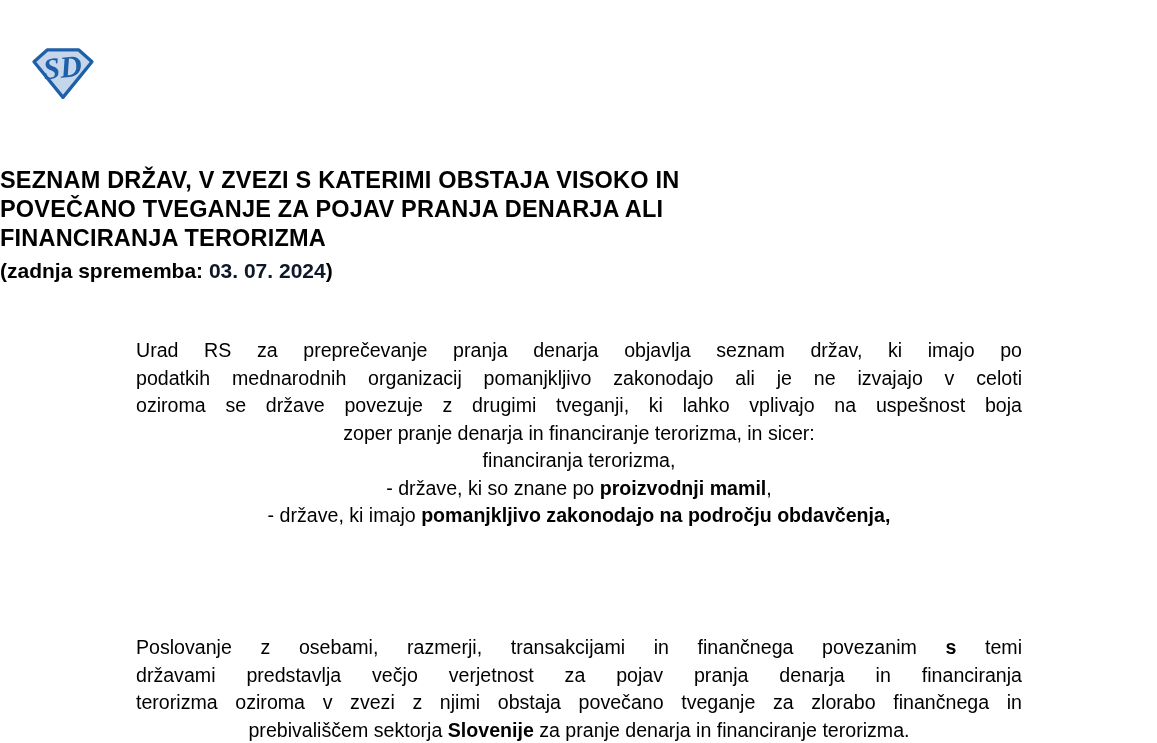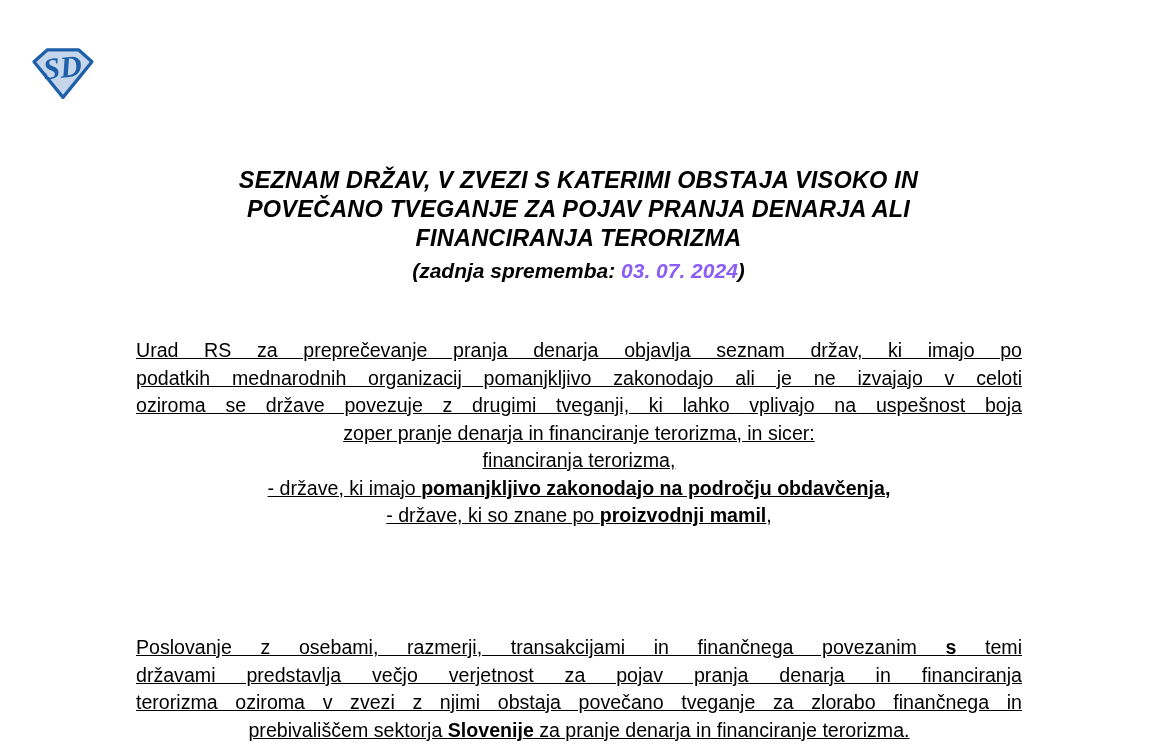--- a/index.html
+++ b/index.html
@@ -17,43 +17,40 @@
     left: 30px;
     top: 46px;
     width: 66px;
     height: 54px;
   }
   .title-block {
     position: absolute;
     top: 166px;
     left: 0;
     width: 100%;
-    text-align: center;
     font-weight: bold;
-    font-style: italic;
   }
   .title-line {
     font-size: 23.5px;
     line-height: 29px;
     letter-spacing: 0.2px;
     white-space: nowrap;
   }
   .subtitle {
     margin-top: 3px;
     font-size: 21px;
     line-height: 30px;
     white-space: nowrap;
   }
   .body-block {
     position: absolute;
     left: 136px;
     width: 886px;
     font-size: 19.6px;
     line-height: 27.5px;
-    text-decoration: underline;
   }
   #paragraph-1 { top: 337px; }
   #paragraph-2 { top: 634px; }
   .line.j { text-align: justify; text-align-last: justify; }
   .line.l { text-align: center; }
   .line span.b { font-weight: bold; }
 </style>
 </head>
 <body>
 
@@ -64,32 +61,32 @@
       <polygon points="6,24 26,6 74,6 94,24 50,78" fill="#c6d6ea" stroke="#1e5fa9" stroke-width="5" stroke-linejoin="round"></polygon>
       <text x="50" y="48" text-anchor="middle" font-family="Liberation Serif, serif" font-size="46" font-weight="bold" font-style="italic" fill="#1e5fa9" transform="rotate(-6 50 40)">SD</text>
     </svg>
   </div>
 
   <div class="title-block">
     <div class="title-line">SEZNAM DRŽAV, V ZVEZI S KATERIMI OBSTAJA VISOKO IN</div>
     <div class="title-line">POVEČANO TVEGANJE ZA POJAV PRANJA DENARJA ALI</div>
     <div class="title-line">FINANCIRANJA TERORIZMA</div>
     <div class="subtitle">
-      <span>(zadnja sprememba: </span><span style="color: #8b5cf6;">03. 07. 2024</span><span>)</span>
+      <span>(zadnja sprememba: </span><span style="color: #0f172a;">03. 07. 2024</span><span>)</span>
     </div>
   </div>
 
   <div class="body-block" id="paragraph-1">
       <div class="line j"><span>Urad RS za preprečevanje pranja denarja objavlja seznam držav, ki imajo po</span></div>
       <div class="line j"><span>podatkih mednarodnih organizacij pomanjkljivo zakonodajo ali je ne izvajajo v celoti</span></div>
       <div class="line j"><span>oziroma se države povezuje z drugimi tveganji, ki lahko vplivajo na uspešnost boja</span></div>
       <div class="line l"><span>zoper pranje denarja in financiranje terorizma, in sicer:</span></div>
       <div class="line l"><span>financiranja terorizma,</span></div>
+      <div class="line l"><span>- države, ki so znane po </span><span class="b">proizvodnji mamil</span><span>,</span></div>
       <div class="line l"><span>- države, ki imajo </span><span class="b">pomanjkljivo zakonodajo na področju obdavčenja,</span></div>
-      <div class="line l"><span>- države, ki so znane po </span><span class="b">proizvodnji mamil</span><span>,</span></div>
     </div>
 
   <div class="body-block" id="paragraph-2">
       <div class="line j"><span>Poslovanje z osebami, razmerji, transakcijami in finančnega povezanim </span><span class="b">s</span><span> temi</span></div>
       <div class="line j"><span>državami predstavlja večjo verjetnost za pojav pranja denarja in financiranja</span></div>
       <div class="line j"><span>terorizma oziroma v zvezi z njimi obstaja povečano tveganje za zlorabo finančnega in</span></div>
       <div class="line l"><span>prebivališčem sektorja </span><span class="b">Slovenije</span><span> za pranje denarja in financiranje terorizma.</span></div>
     </div>
 
 </div>

